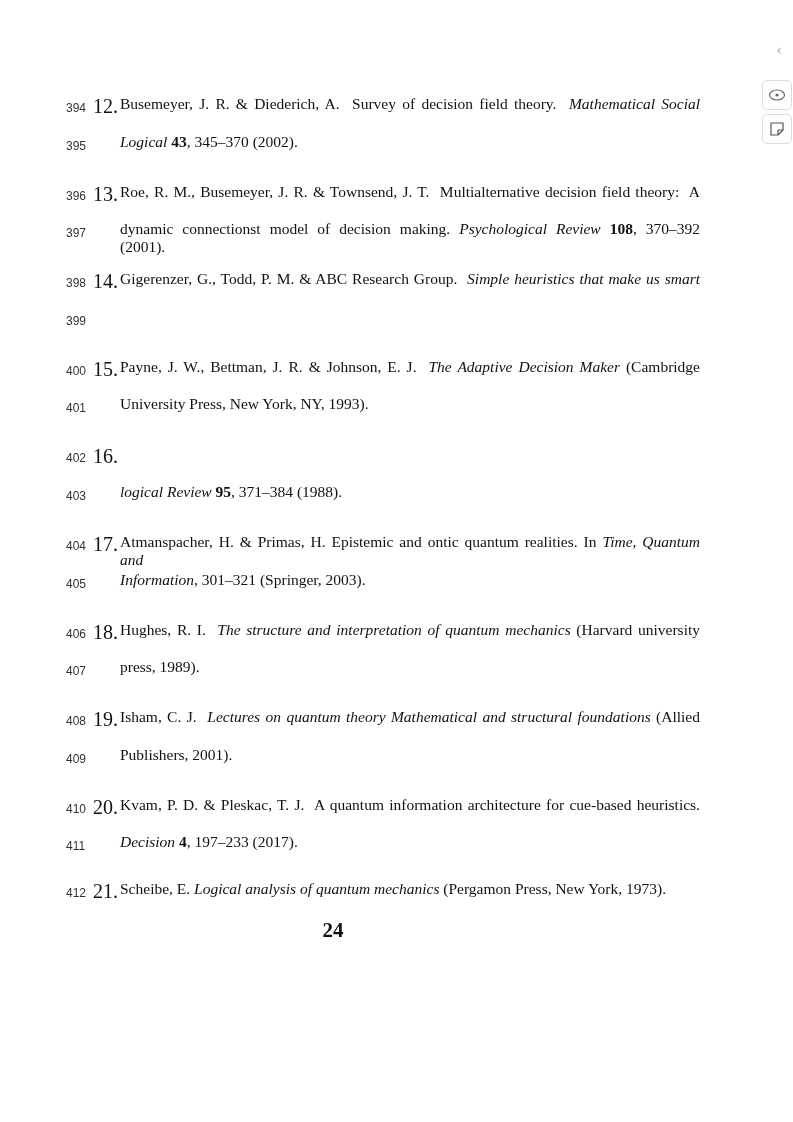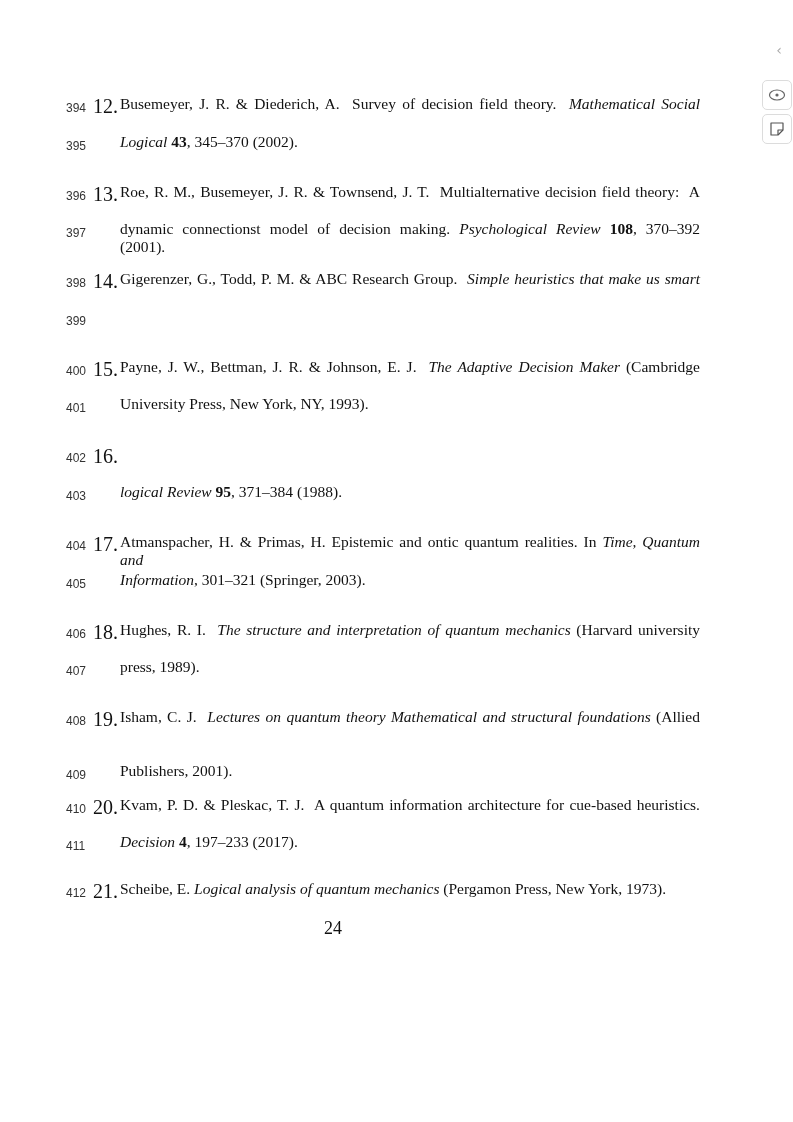--- a/index.html
+++ b/index.html
@@ -7,21 +7,21 @@
          font-family:"Liberation Serif", "DejaVu Serif", serif; color:#111; }
   .page { position:absolute; left:0; top:0; width:793px; height:1122px; }
   .line { position:absolute; left:0; width:793px; height:22px; }
   .lineno { position:absolute; left:66px; width:20px; font-family:"Liberation Sans", sans-serif;
             font-size:12px; color:#333; top:6px; }
   .refnum { position:absolute; left:93px; font-size:20px; top:0; }
   .text { position:absolute; left:120px; width:580px; font-size:15.5px; top:0; white-space:nowrap; }
   .text.justify { text-align:justify; text-align-last:justify; white-space:normal; }
   i { font-style:italic;margin-top:27px; }
   b { font-weight:bold; }
-  .pageno { position:absolute; top:918px; left:0; width:666px; text-align:center; font-size:18px; }
+  .pageno { position:absolute; top:918px; left:0; width:666px; text-align:center; font-size:21px;font-weight:bold; }
   .collapse { position:absolute; left:772px; top:40px; width:14px; height:20px; color:#aaa;
               font-family:"DejaVu Sans", sans-serif; font-size:14px; line-height:20px; text-align:center; cursor:pointer; }
   .sbtn { position:absolute; left:762px; width:28px; height:28px; border:1px solid #dcdcdc;
           border-radius:5px; background:#fff; display:flex; align-items:center; justify-content:center; cursor:pointer; }
 </style>
 </head>
 <body>
 
 <div class="page">
   <div id="refs">
@@ -84,21 +84,21 @@
       </div>
       <div class="line" style="top: 658.1px;">
         <span class="lineno">407</span>
         <span class="text">press, 1989).</span>
       </div>
       <div class="line" style="top: 708.2px;">
         <span class="lineno">408</span>
         <span class="refnum">19.</span>
         <span class="text justify">Isham, C. J.&nbsp; <i>Lectures on quantum theory Mathematical and structural foundations</i> (Allied</span>
       </div>
-      <div class="line" style="top: 745.7px; margin-top: 16px;">
+      <div class="line" style="top: 745.7px;">
         <span class="lineno">409</span>
         <span class="text">Publishers, 2001).</span>
       </div>
       <div class="line" style="top: 795.8px;">
         <span class="lineno">410</span>
         <span class="refnum">20.</span>
         <span class="text justify">Kvam, P. D. &amp; Pleskac, T. J.&nbsp; A quantum information architecture for cue-based heuristics.</span>
       </div>
       <div class="line" style="top: 833.3px;">
         <span class="lineno">411</span>

